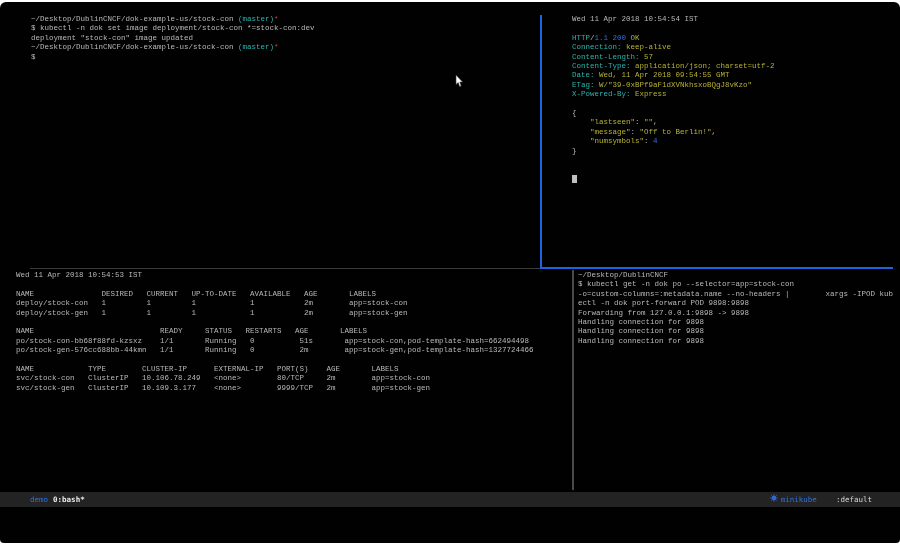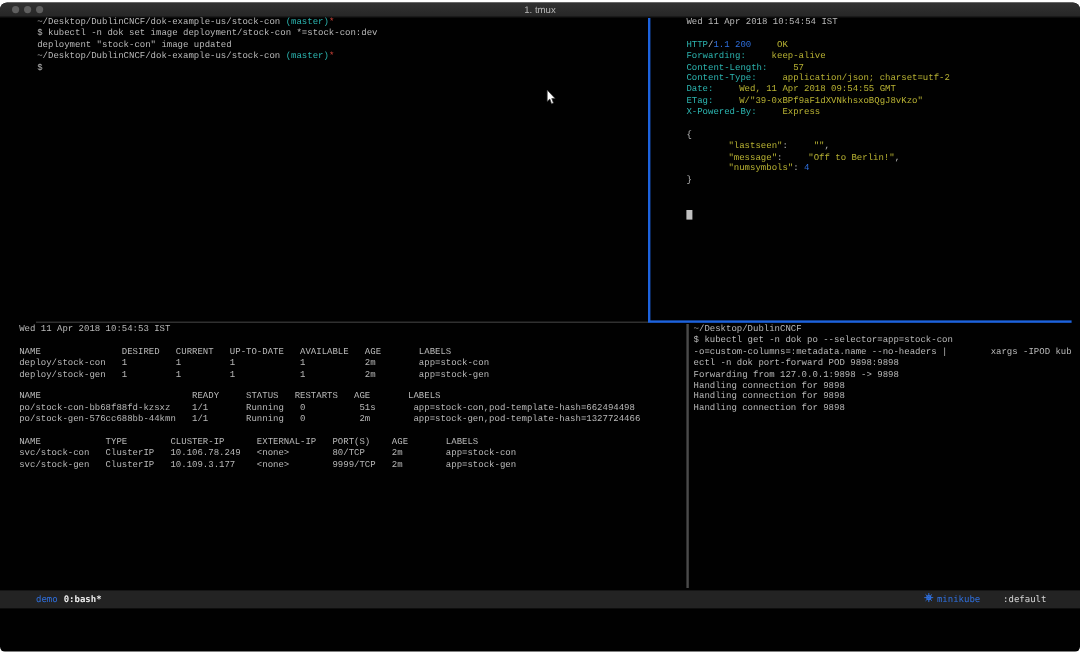--- a/index.html
+++ b/index.html
@@ -27,21 +27,21 @@
     font-family:Liberation Mono, monospace;
     font-size:7.5px;line-height:9.4px;color:var(--foreground);
   }
   #pane-top-left   {left:31px; top:13px;}
   #pane-top-right  {left:546px;top:13px;margin-left:26px;}
   #pane-bottom-left{left:16px; top:269px;}
   #pane-bottom-right{left:578px;top:269px;}
   .c-fg{color:var(--foreground);}
   .c-cyan{color:var(--cyan);}
   .c-red{color:var(--red);}
-  .c-yellow{color:var(--yellow);padding-left:17px;}
+  .c-yellow{color:var(--yellow);}
   .c-blue{color:var(--blue);}
   .cursor{display:inline-block;width:4.5px;height:8px;background:#c0c0c0;vertical-align:-1px;}
   .divider{position:absolute;}
   #div-v-top   {left:540px;top:13px;width:2px;height:253px;background:var(--border-active);}
   #div-h-left  {left:30px;top:266px;width:510px;height:1px;background:var(--border-inactive);}
   #div-h-right {left:540px;top:265px;width:353px;height:2px;background:var(--border-active);}
   #div-v-bottom{left:572px;top:268px;width:1.5px;height:220px;background:#4a4a4a;}
   .statusbar{
     position:absolute;left:0;top:490px;width:100%;height:15px;background:var(--status-bg);
     display:flex;align-items:center;justify-content:space-between;
@@ -53,40 +53,32 @@
   .sb-ctx{color:var(--blue);}
   .sb-ns{color:#d6d6d6;margin-left:19px;}
   .helm-icon{margin-right:3px;display:inline-block;}
   .mouse-pointer{position:absolute;left:455px;top:73px;}
 </style>
 </head>
 <body>
 
 <div class="window">
 
-  <div class="titlebar">
-    <div class="traffic">
-      <span class="dot"></span>
-      <span class="dot"></span>
-      <span class="dot"></span>
-    </div>
-    <div class="win-title">1. tmux</div>
-  </div>
 
   <pre class="pane" id="pane-top-left"><span class="c-fg">~/Desktop/DublinCNCF/dok-example-us/stock-con </span><span class="c-cyan">(master)</span><span class="c-red">*</span>
 $ kubectl -n dok set image deployment/stock-con *=stock-con:dev
 deployment "stock-con" image updated
 <span class="c-fg">~/Desktop/DublinCNCF/dok-example-us/stock-con </span><span class="c-cyan">(master)</span><span class="c-red">*</span>
 $
 </pre>
 
   <pre class="pane" id="pane-top-right">Wed 11 Apr 2018 10:54:54 IST
 
 <span class="c-cyan">HTTP</span><span class="c-fg">/</span><span class="c-blue">1.1 200</span><span class="c-yellow"> OK</span>
-<span class="c-cyan">Forwarding:</span><span class="c-yellow"> keep-alive</span>
+<span class="c-cyan">Connection:</span><span class="c-yellow"> keep-alive</span>
 <span class="c-cyan">Content-Length:</span><span class="c-yellow"> 57</span>
 <span class="c-cyan">Content-Type:</span><span class="c-yellow"> application/json; charset=utf-2</span>
 <span class="c-cyan">Date:</span><span class="c-yellow"> Wed, 11 Apr 2018 09:54:55 GMT</span>
 <span class="c-cyan">ETag:</span><span class="c-yellow"> W/"39-0xBPf9aF1dXVNkhsxoBQgJ8vKzo"</span>
 <span class="c-cyan">X-Powered-By:</span><span class="c-yellow"> Express</span>
 
 {
 <span class="c-fg">    </span><span class="c-yellow">"lastseen"</span><span class="c-fg">: </span><span class="c-yellow">""</span><span class="c-fg">,</span>
 <span class="c-fg">    </span><span class="c-yellow">"message"</span><span class="c-fg">: </span><span class="c-yellow">"Off to Berlin!"</span><span class="c-fg">,</span>
 <span class="c-fg">    </span><span class="c-yellow">"numsymbols"</span><span class="c-fg">: </span><span class="c-blue">4</span>

